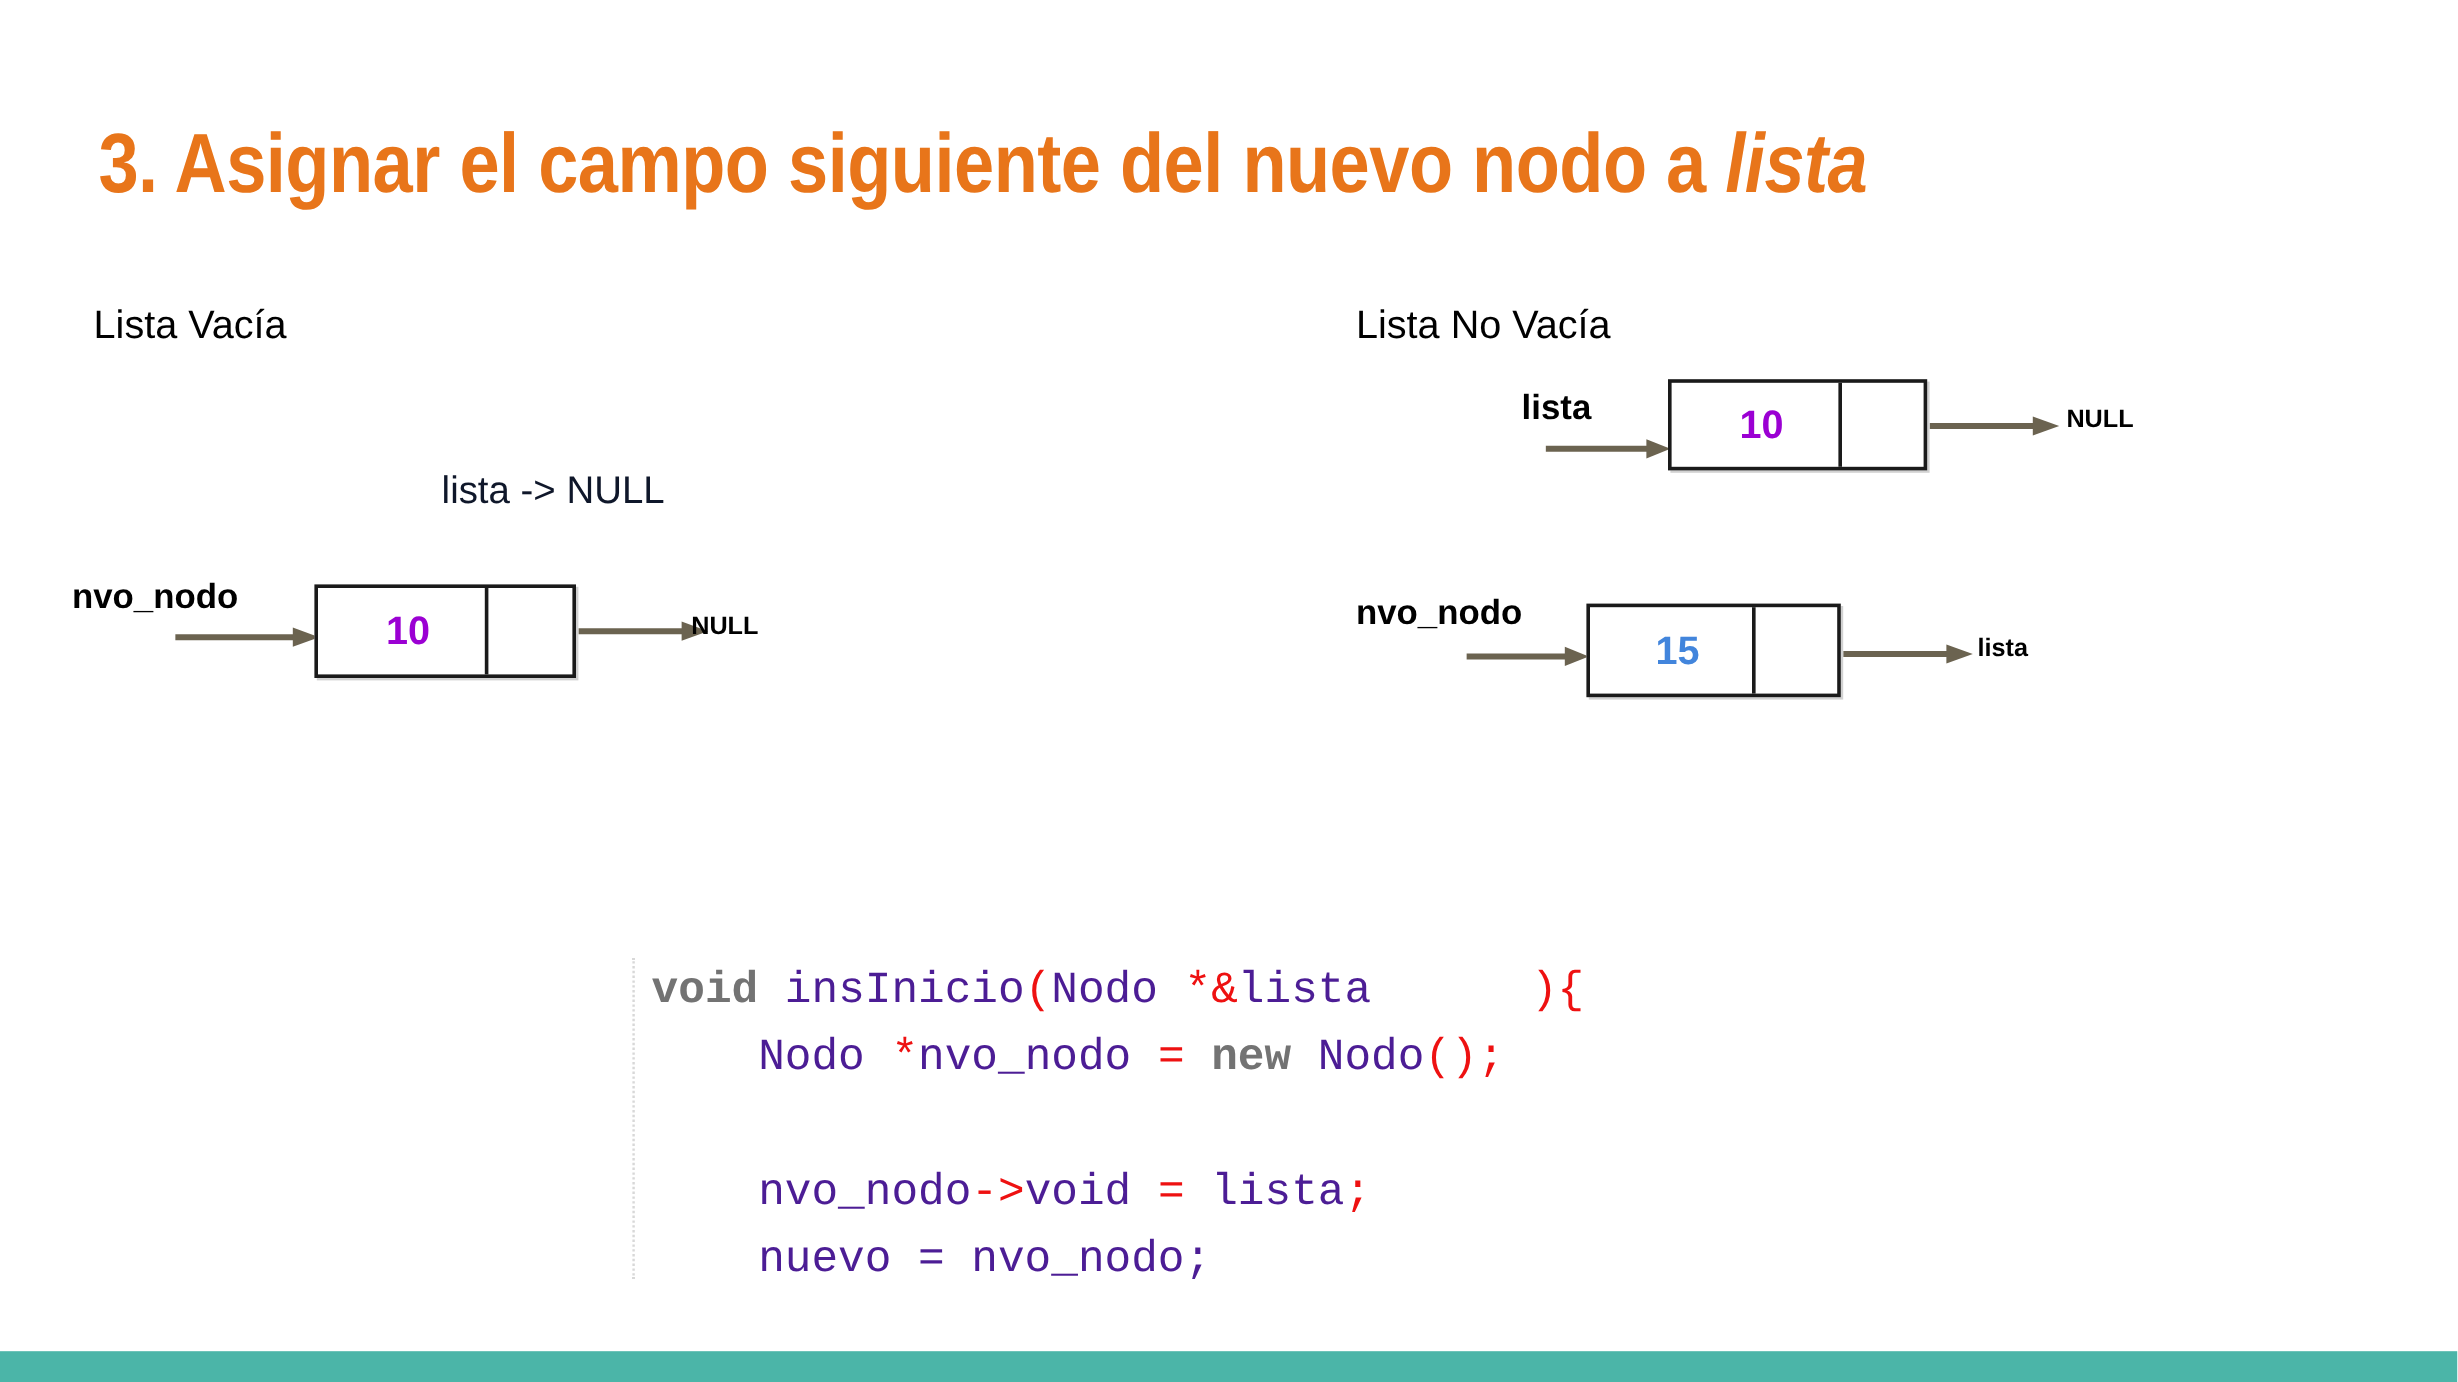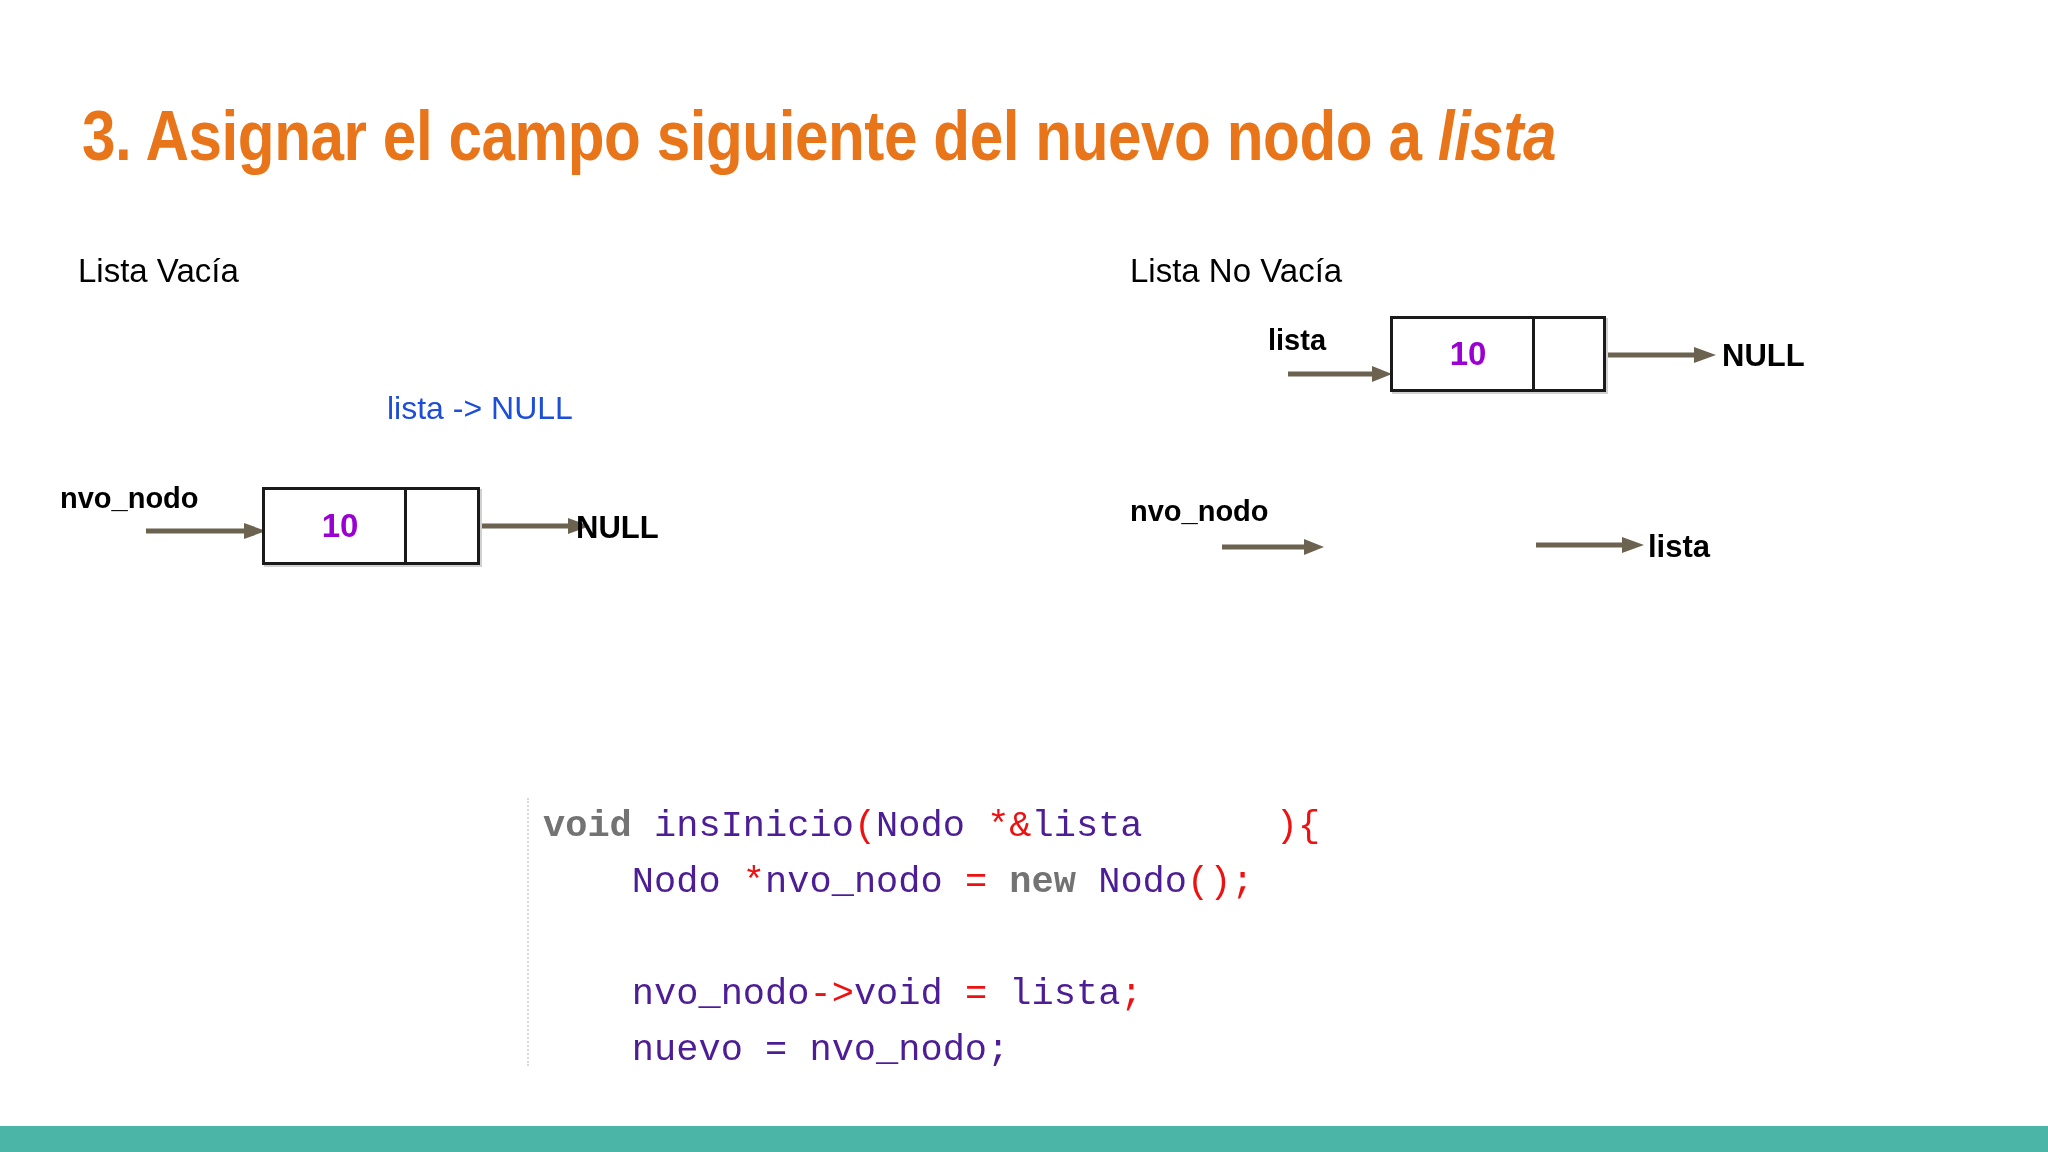--- a/index.html
+++ b/index.html
@@ -54,35 +54,34 @@
     position: absolute;
     font-family: "Liberation Sans", sans-serif;
     font-size: 29px;
     font-weight: bold;
     color: #000000;
     white-space: nowrap;
   }
   .null-label {
     position: absolute;
     font-family: "Liberation Sans", sans-serif;
-    font-size: 31px;
+    font-size: 21px;
     font-weight: bold;
     color: #000000;
     white-space: nowrap;
   }
 
   
   .red-note {
     position: absolute;
     font-family: "Liberation Sans", sans-serif;
     font-size: 32px;
     font-weight: normal;
-    color: #1d4ed8;
-    white-space: nowrap;
-    margin-left: 19px;
+    color: #0f172a;
+    white-space: nowrap;
   }
 
   
   .node {
     position: absolute;
     box-sizing: border-box;
     border: 3px solid #1a1a1a;
     background: #ffffff;
     display: flex;
     box-shadow: 2px 2px 0 rgba(0,0,0,0.18);
@@ -207,20 +206,24 @@
 
   <div class="ptr-label" style="left:1130px; top:495px;">nvo_nodo</div>
 
   <div class="arrow" style="left:1222px; top:537px; width:104px;">
     <svg width="104" height="20" viewBox="0 0 104 20">
       <line x1="0" y1="10" x2="84" y2="10" stroke="#6B6350" stroke-width="5"></line>
       <polygon points="82,2 102,10 82,18" fill="#6B6350"></polygon>
     </svg>
   </div>
 
+  <div class="node" style="left: 1322px; top: 503px; width: 212px; height: 78px; border-color: rgb(26, 26, 26);">
+    <div class="cell-data" style="width: 138px; color: rgb(66, 133, 220); border-right-color: rgb(26, 26, 26);">15</div>
+    <div class="cell-next"></div>
+  </div>
 
   <div class="arrow" style="left:1536px; top:535px; width:110px;">
     <svg width="110" height="20" viewBox="0 0 110 20">
       <line x1="0" y1="10" x2="88" y2="10" stroke="#6B6350" stroke-width="5"></line>
       <polygon points="86,2 108,10 86,18" fill="#6B6350"></polygon>
     </svg>
   </div>
 
   <div class="null-label" style="left:1648px; top:529px;">lista</div>
 

